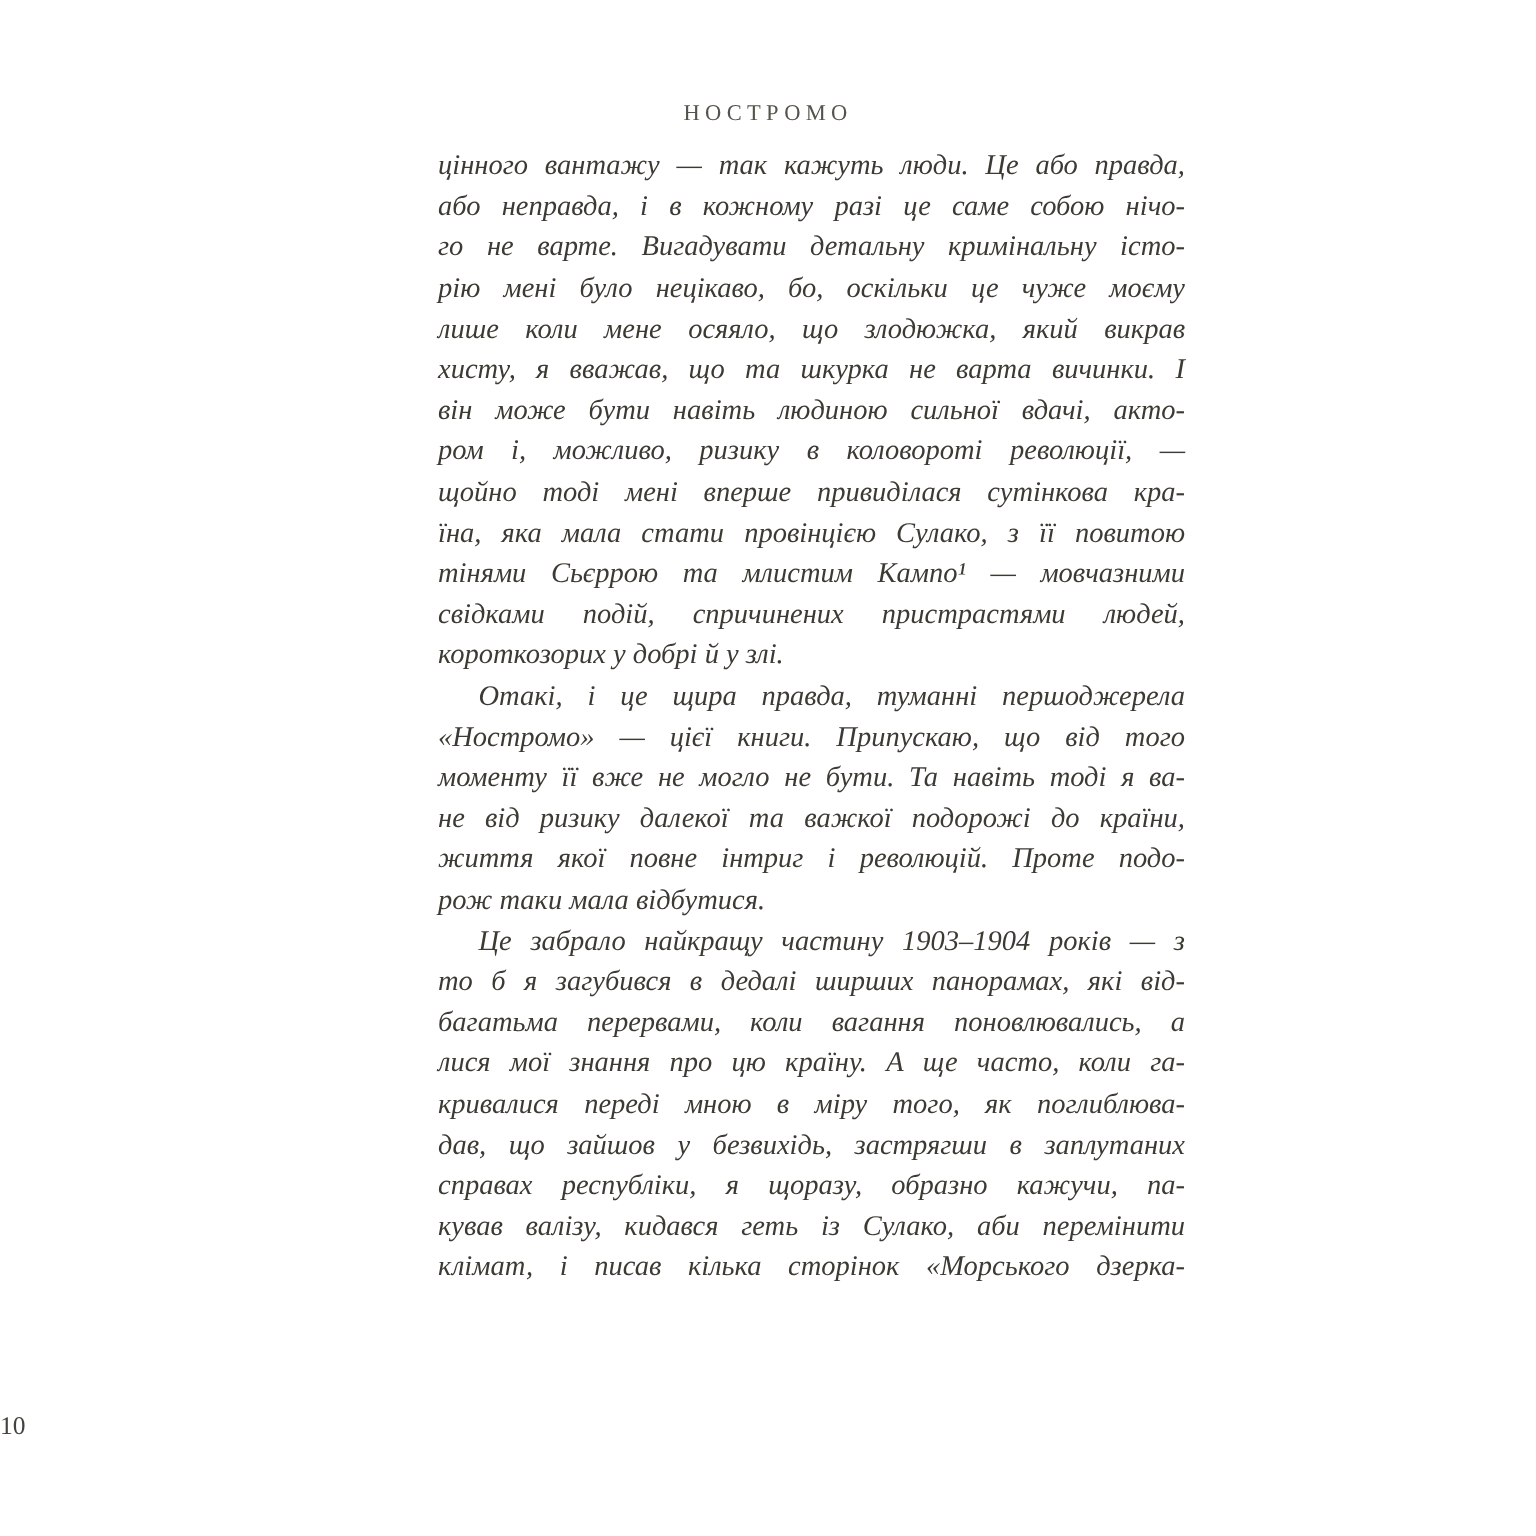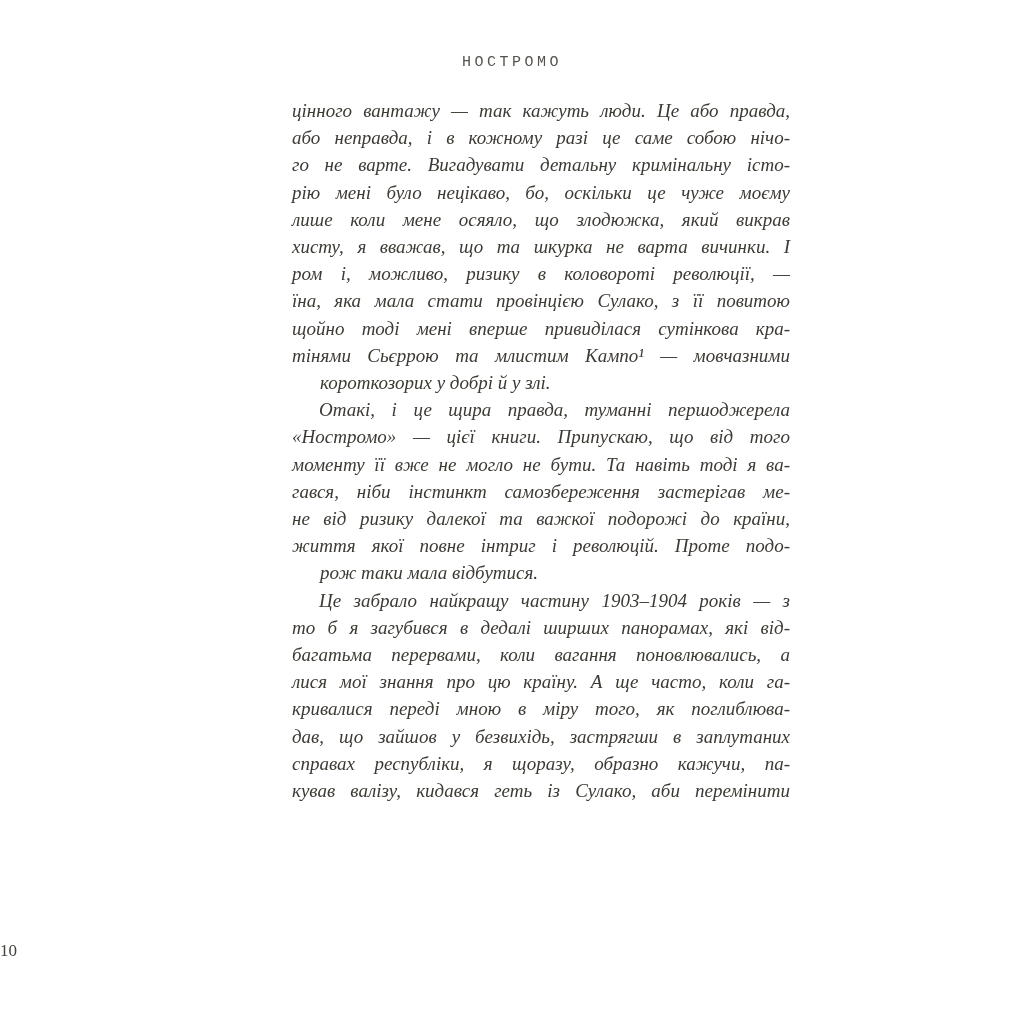--- a/index.html
+++ b/index.html
@@ -11,49 +11,47 @@
     position: relative;
     width: 1024px;
     height: 1024px;
     background: #ffffff;
     font-family: "Liberation Serif", serif;
     color: #3d3a34;
     overflow: hidden;
   }
   .running-header {
     position: absolute;
-    top: 54px;
+    top: 68px;
     left: 0;
     right: 0;
     text-align: center;
     font-size: 15px;
     letter-spacing: 3.5px;
     color: #56534c;
-    font-family: Liberation Mono, monospace;
   }
   .text-block {
     position: absolute;
     top: 97px;
     left: 292px;
     width: 498px;
   }
   .line {
     font-size: 19px;
     line-height: 27.2px;
     text-align: justify;
     text-align-last: justify;
     color: #3d3a34;
     font-style: italic;
   }
   .line.indent {
     text-indent: 27px;
   }
   .line.last {
     text-align-last: left;
-    margin-left: 28px;
   }
   .page-number {
     position: absolute;
     top: 941px;
     left: 0;
     right: 0;
     text-align: left;
     font-size: 17px;
     color: #45423c;
   }
@@ -64,36 +62,38 @@
 <div class="page">
   <div class="running-header">НОСТРОМО</div>
 
   <div class="text-block">
       <div class="line">цінного вантажу — так кажуть люди. Це або правда,</div>
       <div class="line">або неправда, і в кожному разі це саме собою нічо-</div>
       <div class="line">го не варте. Вигадувати детальну кримінальну істо-</div>
       <div class="line">рію мені було нецікаво, бо, оскільки це чуже моєму</div>
       <div class="line">лише коли мене осяяло, що злодюжка, який викрав</div>
       <div class="line">хисту, я вважав, що та шкурка не варта вичинки. І</div>
+      <div class="line">він може бути навіть людиною сильної вдачі, акто-</div>
       <div class="line">ром і, можливо, ризику в коловороті революції, —</div>
+      <div class="line">щойно тоді мені вперше привиділася сутінкова кра-</div>
       <div class="line">їна, яка мала стати провінцією Сулако, з її повитою</div>
-      <div class="line">щойно тоді мені вперше привиділася сутінкова кра-</div>
       <div class="line">тінями Сьєррою та млистим Кампо¹ — мовчазними</div>
+      <div class="line">свідками подій, спричинених пристрастями людей,</div>
       <div class="line last">короткозорих у добрі й у злі.</div>
       <div class="line indent">Отакі, і це щира правда, туманні першоджерела</div>
       <div class="line">«Ностромо» — цієї книги. Припускаю, що від того</div>
       <div class="line">моменту її вже не могло не бути. Та навіть тоді я ва-</div>
-      <div class="line">гався, ніби інстинкт самозбереження застерігав ме-</div>
       <div class="line">не від ризику далекої та важкої подорожі до країни,</div>
       <div class="line">життя якої повне інтриг і революцій. Проте подо-</div>
       <div class="line last">рож таки мала відбутися.</div>
       <div class="line indent">Це забрало найкращу частину 1903–1904 років — з</div>
       <div class="line">то б я загубився в дедалі ширших панорамах, які від-</div>
       <div class="line">багатьма перервами, коли вагання поновлювались, а</div>
       <div class="line">лися мої знання про цю країну. А ще часто, коли га-</div>
       <div class="line">кривалися переді мною в міру того, як поглиблюва-</div>
       <div class="line">дав, що зайшов у безвихідь, застрягши в заплутаних</div>
       <div class="line">справах республіки, я щоразу, образно кажучи, па-</div>
       <div class="line">кував валізу, кидався геть із Сулако, аби перемінити</div>
+      <div class="line">клімат, і писав кілька сторінок «Морського дзерка-</div>
     </div>
 
   <div class="page-number">10</div>
 </div>
 
 </body></html>

